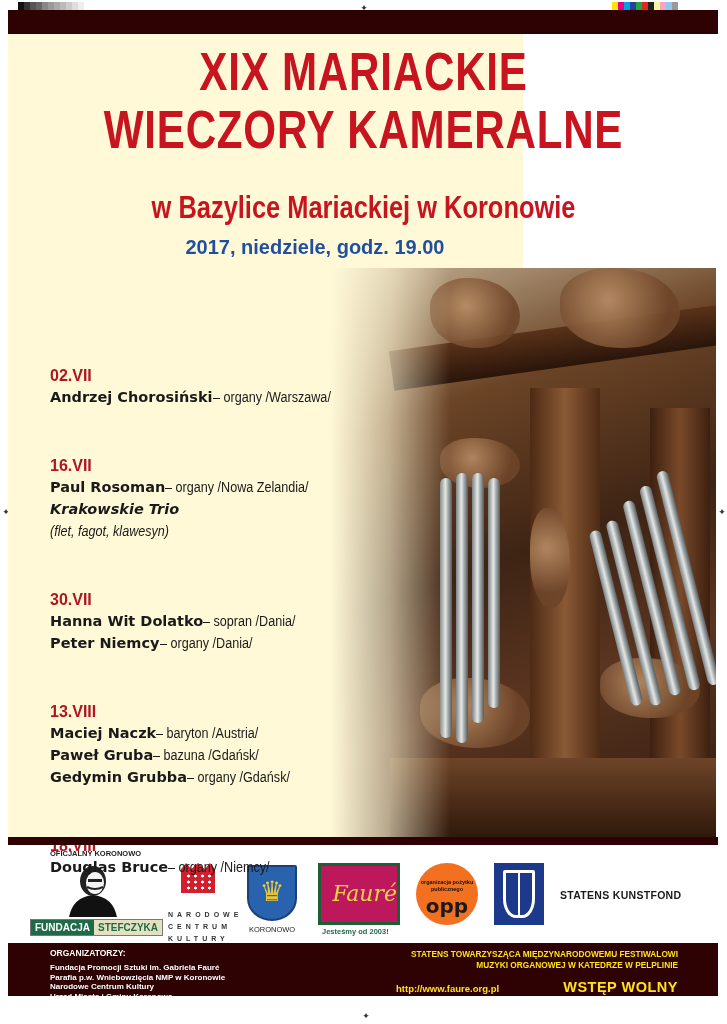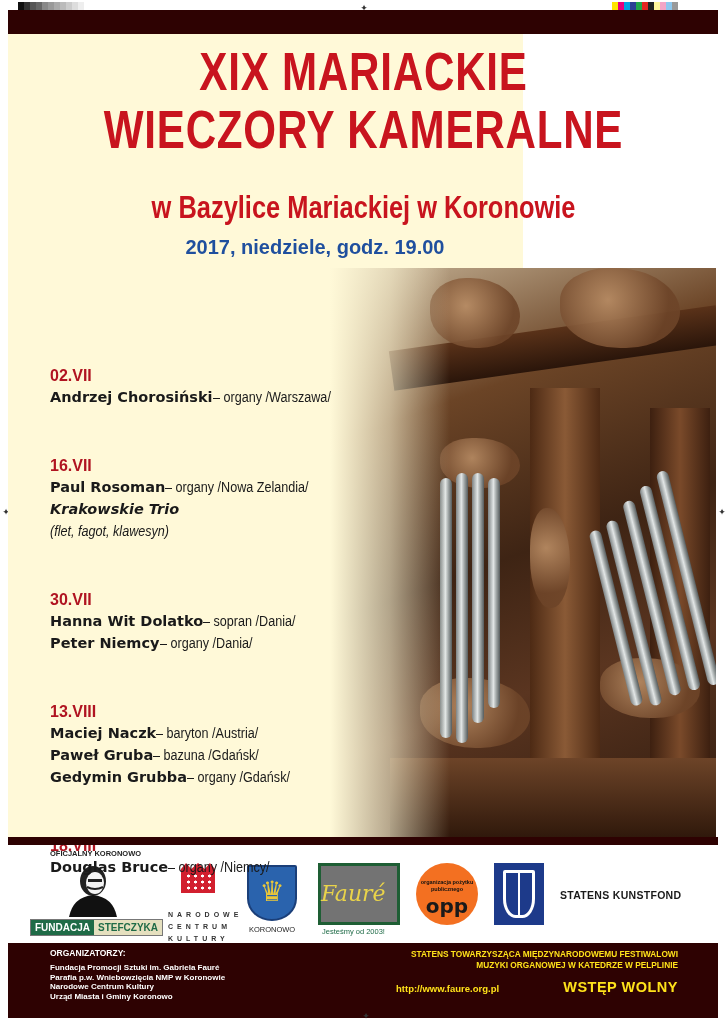--- a/index.html
+++ b/index.html
@@ -59,36 +59,36 @@
     background-image: radial-gradient(circle, #fff 1.4px, transparent 1.6px); background-size: 7px 6px; }
   .nck-text { margin-top: 16px; font-size: 7px; letter-spacing: 4px; line-height: 12px; color: #333; font-weight: bold; }
 
   .koronowo { position: absolute; left: 236px; top: 20px; width: 56px; text-align: center; }
   .koronowo .shield { width: 50px; height: 56px; margin: 0 auto; background: #2a63ad; border: 2px solid #1b3f79;
     border-radius: 2px 2px 50% 50% / 2px 2px 40% 40%; position: relative; }
   .koronowo .shield::after { content: "♛"; position: absolute; left: 0; right: 0; top: 8px; color: #e9c73a; font-size: 28px; text-align: center; }
   .koronowo .lbl { margin-top: 4px; font-size: 7.5px; color: #222; }
 
   .faure { position: absolute; left: 310px; top: 18px; width: 82px; height: 62px; background: #1e5e34; padding: 3px; }
-  .faure .inner { width: 100%; height: 100%; background: #737373; color: #e9d34a; font-family: "DejaVu Serif", serif;
-    font-style: italic; font-size: 22px; text-align: left; line-height: 56px; }
-  .faure-sub { position: absolute; left: 314px; top: 82px; font-size: 7.5px; font-weight: normal; color: #1f6b47; }
+  .faure .inner { width: 100%; height: 100%; background: #be185d; color: #e9d34a; font-family: "DejaVu Serif", serif;
+    font-style: italic; font-size: 22px; text-align: right; line-height: 56px; }
+  .faure-sub { position: absolute; left: 314px; top: 82px; font-size: 7.5px; font-weight: bold; color: #1f6b47; }
 
   .opp { position: absolute; left: 408px; top: 18px; width: 62px; height: 62px; border-radius: 50%; background: #f37021;
     color: #1a1a1a; font-weight: bold; text-align: center; overflow: hidden; }
   .opp .small { font-size: 5.5px; color: #111; margin-top: 16px; line-height: 7px; }
   .opp .big { font-size: 20px; line-height: 26px; font-family: "DejaVu Sans", sans-serif; }
 
   .spunk { position: absolute; left: 486px; top: 18px; width: 50px; height: 62px; background: #1d3a8a; }
   .spunk::after { content: ""; position: absolute; inset: 7px 9px; border: 3px solid #fff; border-radius: 2px 2px 40% 40%;
     background: linear-gradient(to right, transparent 45%, #fff 45%, #fff 55%, transparent 55%); }
 
   .statens { position: absolute; left: 552px; top: 44px; font-size: 10.5px; font-weight: bold; color: #1a1a1a; letter-spacing: .3px; }
 
-  .footer { position: absolute; left: 8px; top: 943px; width: 710px; height: 75px; background: #2e0202; }
+  .footer { position: absolute; left: 8px; top: 943px; width: 710px; height: 53px; background: #2e0202; }
   .org-head { position: absolute; left: 42px; top: 5px; font-size: 8.5px; font-weight: bold; color: #ffffff; }
   .org-list { position: absolute; left: 42px; top: 20px; font-size: 8px; line-height: 9.5px; color: #ffffff; font-weight: bold; }
   .impreza { position: absolute; right: 40px; top: 6px; text-align: right; font-size: 8.3px; font-weight: bold; line-height: 11px; color: #ffe21a; }
   .url { position: absolute; left: 388px; top: 40px; font-size: 9.5px; font-weight: bold; color: #ffe21a; }
   .wstep { position: absolute; right: 40px; top: 36px; font-size: 14.5px; font-weight: bold; color: #ffe21a; letter-spacing: .5px; }
 </style>
 </head>
 <body>
 
 <div class="printbar left">

